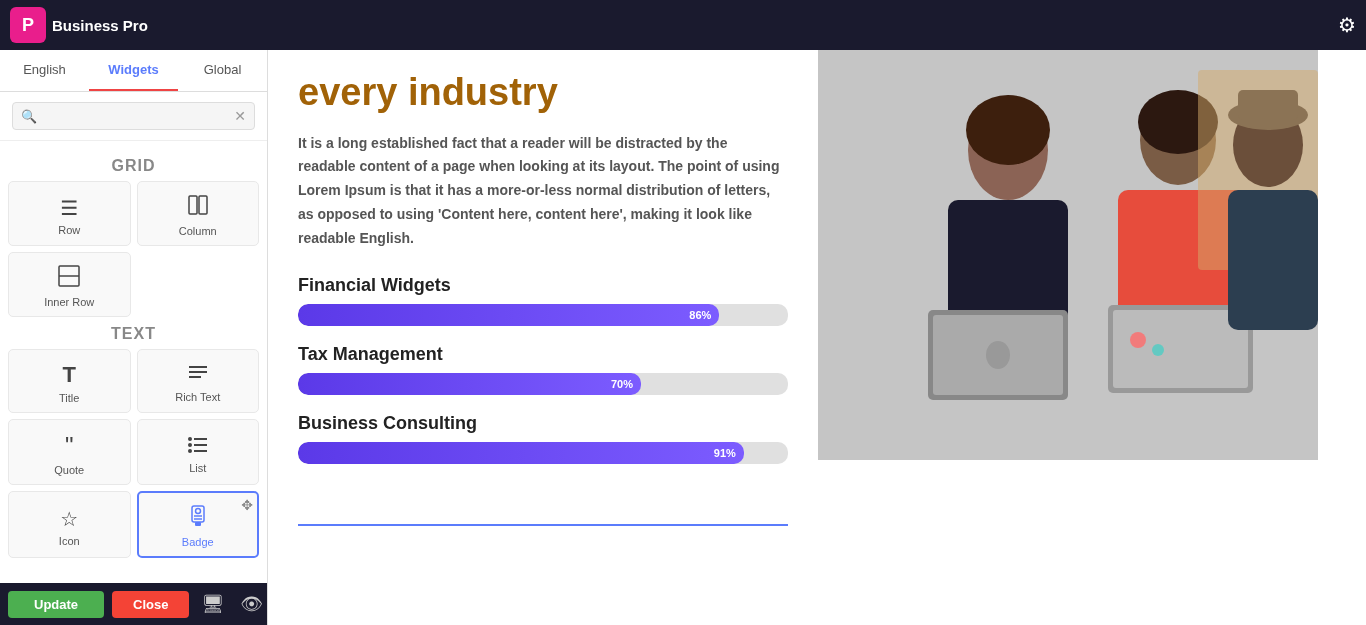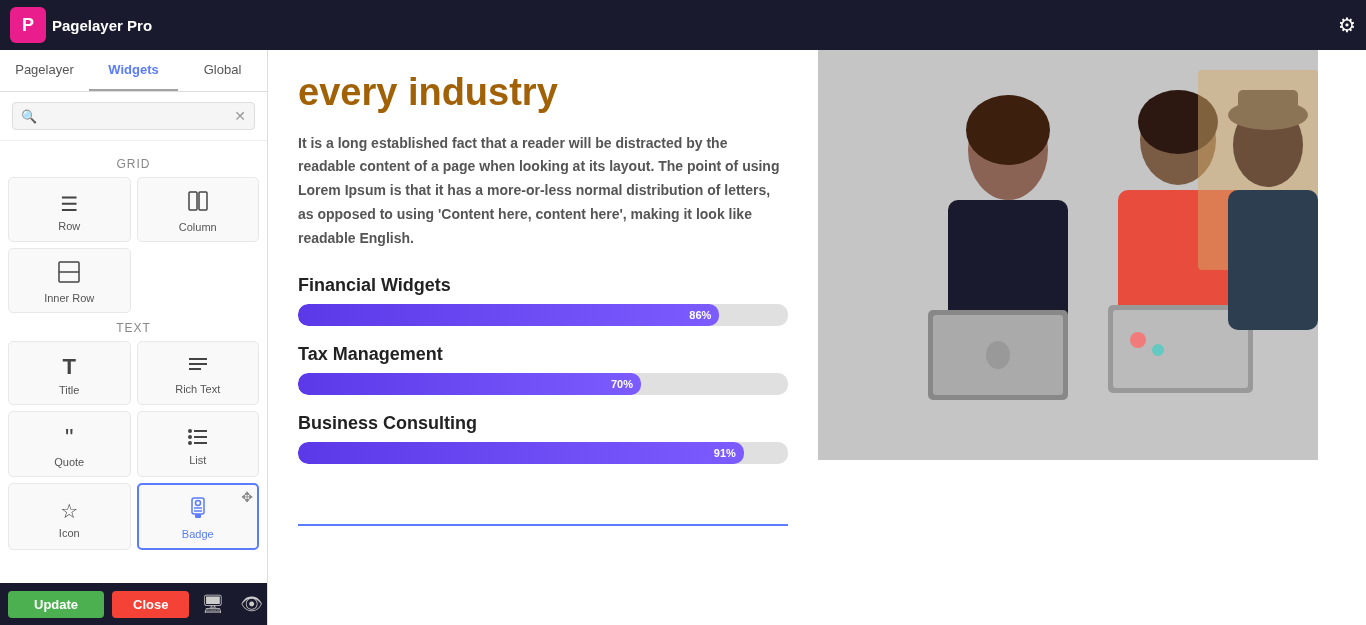--- a/index.html
+++ b/index.html
@@ -69,21 +69,21 @@
     .tab {
       flex: 1;
       text-align: center;
       padding: 12px 0;
       font-size: 13px;
       cursor: pointer;
       color: #555;
     }
     .tab.active {
       color: #5b7cfc;
-      border-bottom: 2px solid #a3a3a3;
+      border-bottom: 2px solid #ef4444;
       font-weight: bold;
     }
 
     
     .search-area {
       padding: 10px 12px;
       border-bottom: 1px solid #eee;
     }
     .search-input-wrap {
       display: flex;
@@ -106,25 +106,25 @@
     .clear-icon { color: #999; cursor: pointer; font-size: 14px; }
 
     
     .widget-sections {
       flex: 1;
       overflow-y: auto;
       padding: 8px 8px;
     }
     .section-label {
       text-align: center;
-      font-size: 12px;
+      font-size: 16px;
       color: #888;
       letter-spacing: 1px;
       margin: 8px 0 6px;
-      font-weight: normal;
+      font-weight: bold;
     }
     .widget-grid {
       display: grid;
       grid-template-columns: 1fr 1fr;
       gap: 6px;
       margin-bottom: 8px;
     }
     .widget-item {
       background: #f9f9f9;
       border: 1px solid #e8e8e8;
@@ -277,31 +277,31 @@
       border-top: 2px solid #5b7cfc;
       margin: 10px 0;
     }
   </style>
 </head>
 <body>
 
 <div class="top-bar">
   <div class="logo-area">
     <div class="logo-icon">P</div>
-    <span class="logo-text">Pagelayer Pro</span>
+    <span class="logo-text">Business Pro</span>
   </div>
   <span class="gear-icon-top">⚙</span>
 </div>
 
 <div class="main-layout">
 
   <div class="sidebar">
 
     <div class="tabs">
-      <div class="tab">Pagelayer</div>
+      <div class="tab">English</div>
       <div class="tab active">Widgets</div>
       <div class="tab">Global</div>
     </div>
 
     <div class="search-area">
       <div class="search-input-wrap">
         <span class="search-icon">🔍</span>
         <input class="search-input" type="text" style="">
         <span class="clear-icon">✕</span>
       </div>

